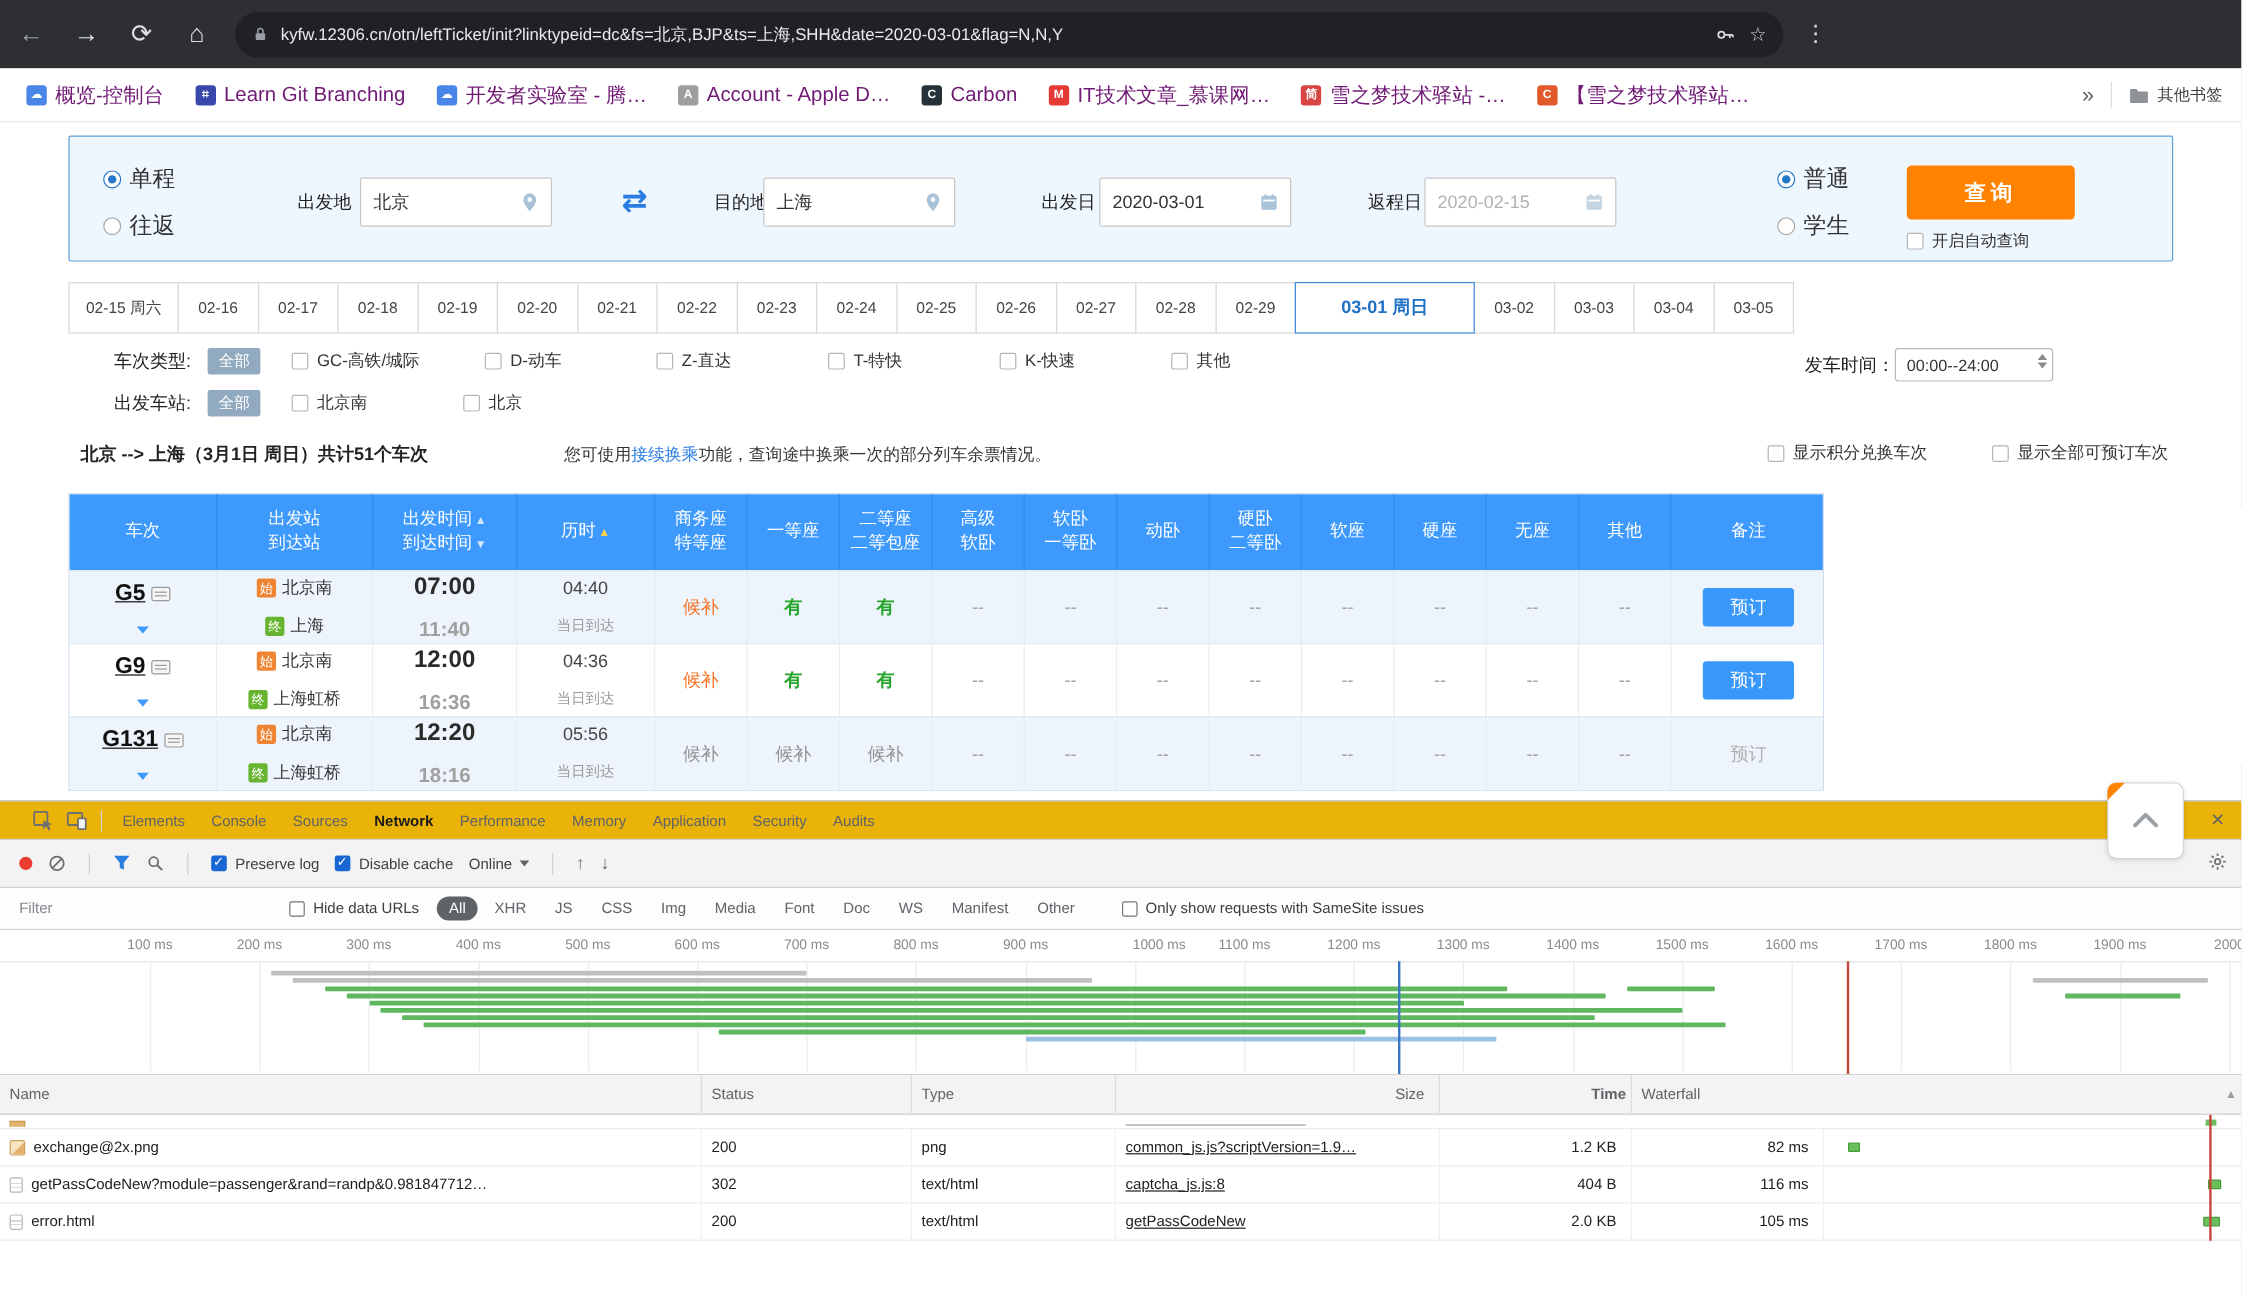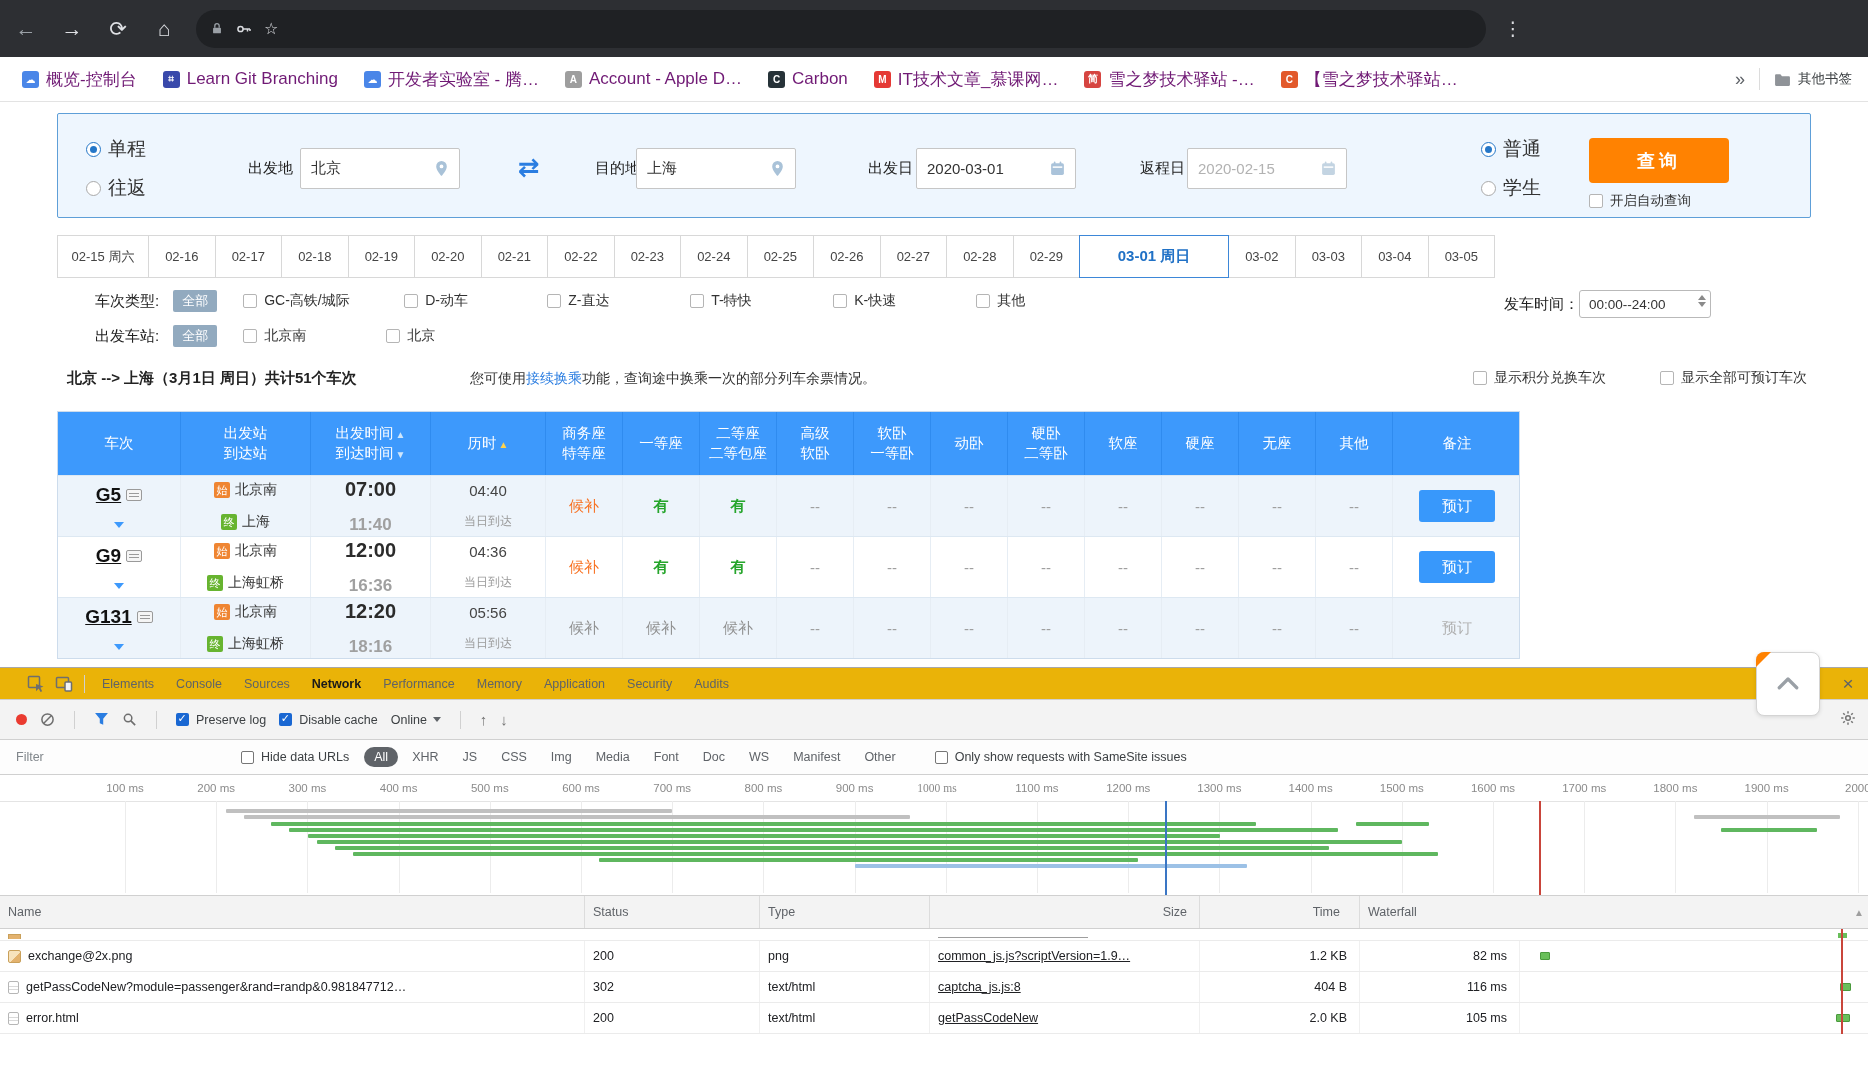--- a/index.html
+++ b/index.html
@@ -180,20 +180,21 @@
     <div class="nav-ic">→</div>
     <div class="nav-ic">⟳</div>
     <div class="nav-ic">⌂</div>
     <div class="urlbar">
       <span style="display:flex;">
         <svg width="14" height="15" viewBox="0 0 16 16">
             <rect x="3.5" y="7" width="9" height="6.5" rx="1" fill="#9aa0a6"></rect>
             <path d="M5.5 7V5a2.5 2.5 0 015 0v2" fill="none" stroke="#9aa0a6" stroke-width="1.5"></path>
           </svg>
       </span>
+      <span class="url-text">kyfw.12306.cn/otn/leftTicket/init?linktypeid=dc&amp;fs=北京,BJP&amp;ts=上海,SHH&amp;date=2020-03-01&amp;flag=N,N,Y</span>
       <span class="ric">
         <svg width="16" height="16" viewBox="0 0 16 16">
             <circle cx="4.5" cy="8" r="2.6" fill="none" stroke="#dadce0" stroke-width="1.5"></circle>
             <path d="M7 8h7M11.5 8v2.6M14 8v2" fill="none" stroke="#dadce0" stroke-width="1.5"></path>
           </svg>
       </span>
       <span class="ric">☆</span>
     </div>
     <div class="menu-ic">⋮</div>
   </div>
@@ -779,21 +780,21 @@
         <span class="tl-label" style="left: 457.8px;">500 ms</span>
         <div class="tl-grid" style="left: 581px;"></div>
         <span class="tl-label" style="left: 549px;">600 ms</span>
         <div class="tl-grid" style="left: 672.2px;"></div>
         <span class="tl-label" style="left: 640.2px;">700 ms</span>
         <div class="tl-grid" style="left: 763.4px;"></div>
         <span class="tl-label" style="left: 731.4px;">800 ms</span>
         <div class="tl-grid" style="left: 854.6px;"></div>
         <span class="tl-label" style="left: 822.6px;">900 ms</span>
         <div class="tl-grid" style="left: 945.8px;"></div>
-        <span class="tl-label" style="left: 905px; font-family: Liberation Serif, serif;">1000 ms</span>
+        <span class="tl-label" style="left: 934px;">1000 ms</span>
         <div class="tl-grid" style="left: 1037px;"></div>
         <span class="tl-label" style="left: 1005px;">1100 ms</span>
         <div class="tl-grid" style="left: 1128.2px;"></div>
         <span class="tl-label" style="left: 1096.2px;">1200 ms</span>
         <div class="tl-grid" style="left: 1219.4px;"></div>
         <span class="tl-label" style="left: 1187.4px;">1300 ms</span>
         <div class="tl-grid" style="left: 1310.6px;"></div>
         <span class="tl-label" style="left: 1278.6px;">1400 ms</span>
         <div class="tl-grid" style="left: 1401.8px;"></div>
         <span class="tl-label" style="left: 1369.8px;">1500 ms</span>
@@ -823,21 +824,21 @@
         <div class="ev-line ev-dcl" style="left: 1164.88px;"></div>
         <div class="ev-line ev-load" style="left: 1538.8px;"></div>
       </div>
 
     <div class="dt-table">
       <div class="req-grid req-head" id="reqHead">
           <div class="hc">Name</div>
           <div class="hc">Status</div>
           <div class="hc">Type</div>
           <div class="hc" style="justify-content: flex-end; padding-right: 12px;">Size</div>
-          <div class="hc" style="justify-content: flex-end; padding-right: 19px;">Time</div>
+          <div class="hc" style="justify-content: flex-end; padding-right: 4px; font-weight: bold;">Time</div>
           <div class="hc">Waterfall</div>
         </div>
       <span class="scroll-up">▲</span>
       <div class="sliver">
         <span class="part-ic"></span>
         <span class="part-underline"></span>
         <span class="part-bar"></span>
       </div>
       <div id="reqRows">
           <div class="req-grid req-row">

